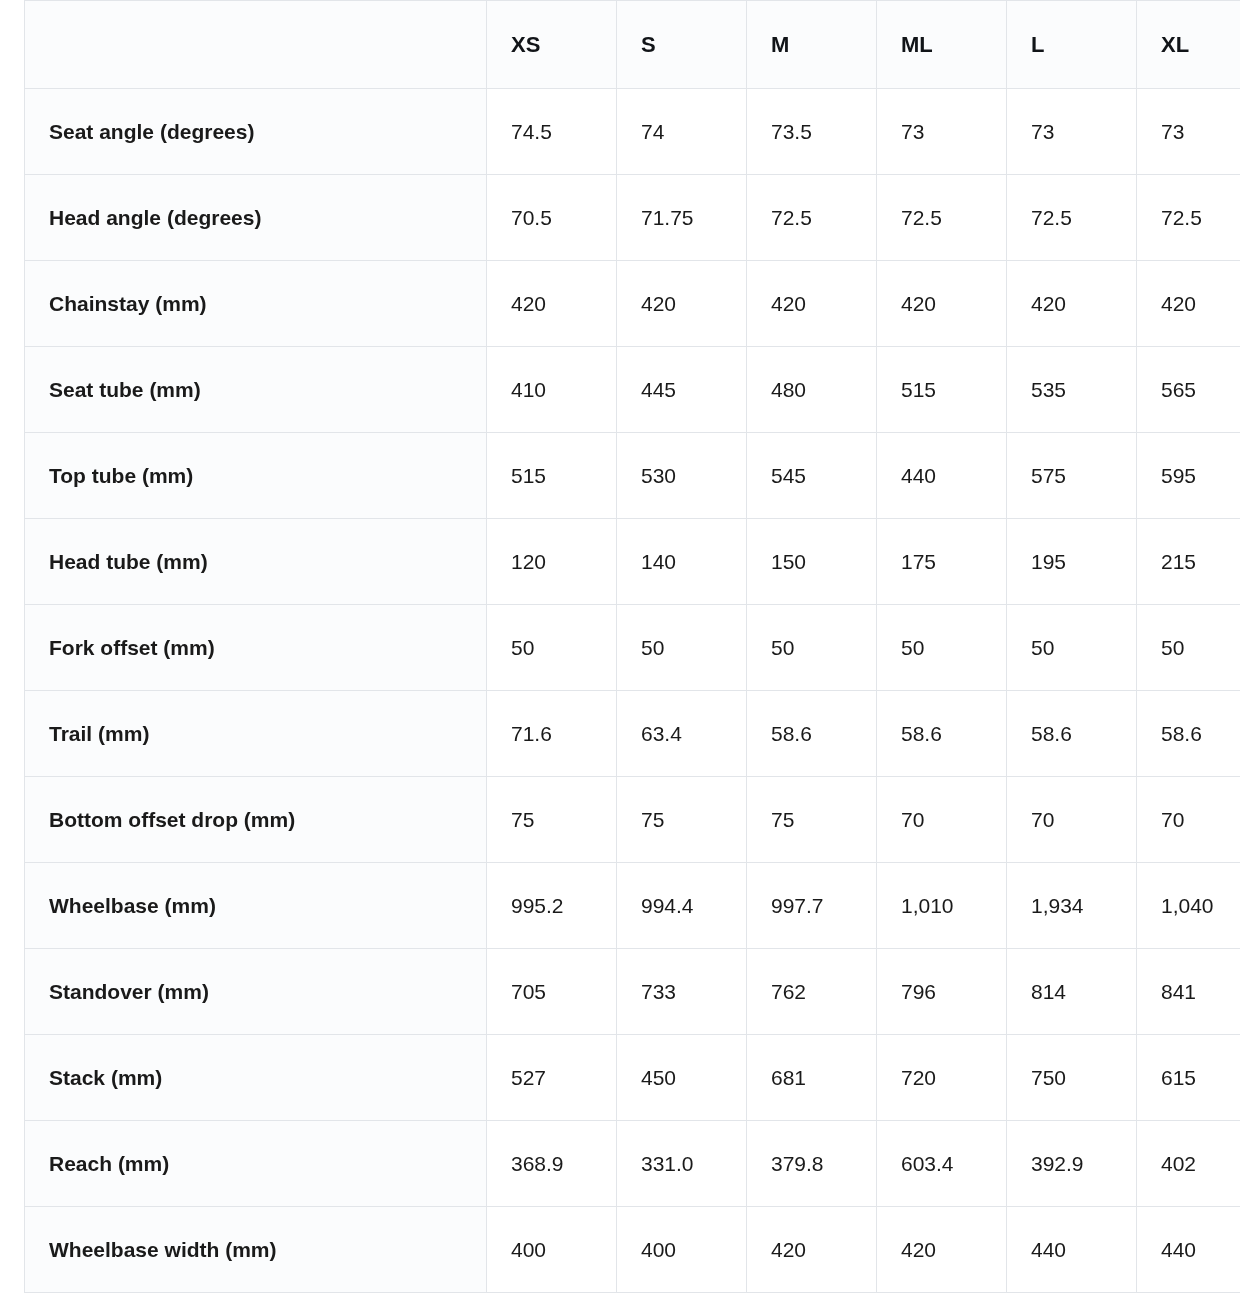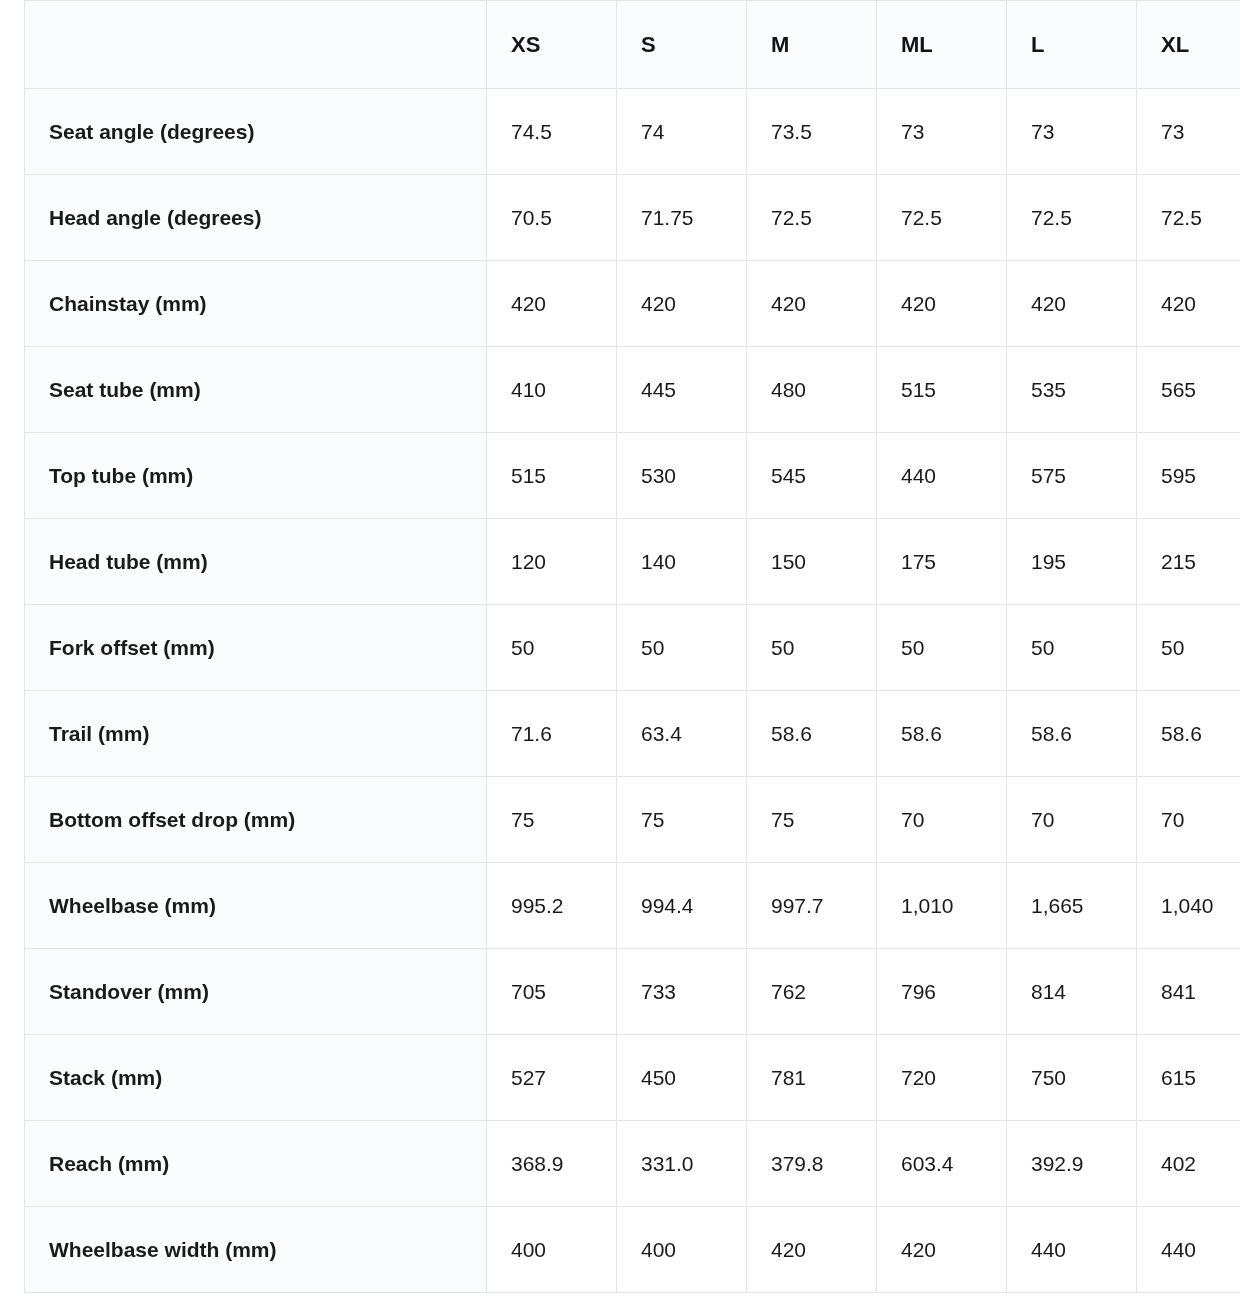--- a/index.html
+++ b/index.html
@@ -175,37 +175,37 @@
         <td class="value-cell">70</td>
         <td class="value-cell">70</td>
         <td class="value-cell">70</td>
       </tr>
       <tr>
         <th class="row-label"><span class="metric-name">Wheelbase</span> <span class="metric-unit">(mm)</span></th>
         <td class="value-cell">995.2</td>
         <td class="value-cell">994.4</td>
         <td class="value-cell">997.7</td>
         <td class="value-cell">1,010</td>
-        <td class="value-cell">1,665</td>
+        <td class="value-cell">1,934</td>
         <td class="value-cell">1,040</td>
       </tr>
       <tr>
         <th class="row-label"><span class="metric-name">Standover</span> <span class="metric-unit">(mm)</span></th>
         <td class="value-cell">705</td>
         <td class="value-cell">733</td>
         <td class="value-cell">762</td>
         <td class="value-cell">796</td>
         <td class="value-cell">814</td>
         <td class="value-cell">841</td>
       </tr>
       <tr>
         <th class="row-label"><span class="metric-name">Stack</span> <span class="metric-unit">(mm)</span></th>
         <td class="value-cell">527</td>
         <td class="value-cell">450</td>
-        <td class="value-cell">781</td>
+        <td class="value-cell">681</td>
         <td class="value-cell">720</td>
         <td class="value-cell">750</td>
         <td class="value-cell">615</td>
       </tr>
       <tr>
         <th class="row-label"><span class="metric-name">Reach</span> <span class="metric-unit">(mm)</span></th>
         <td class="value-cell">368.9</td>
         <td class="value-cell">331.0</td>
         <td class="value-cell">379.8</td>
         <td class="value-cell">603.4</td>

